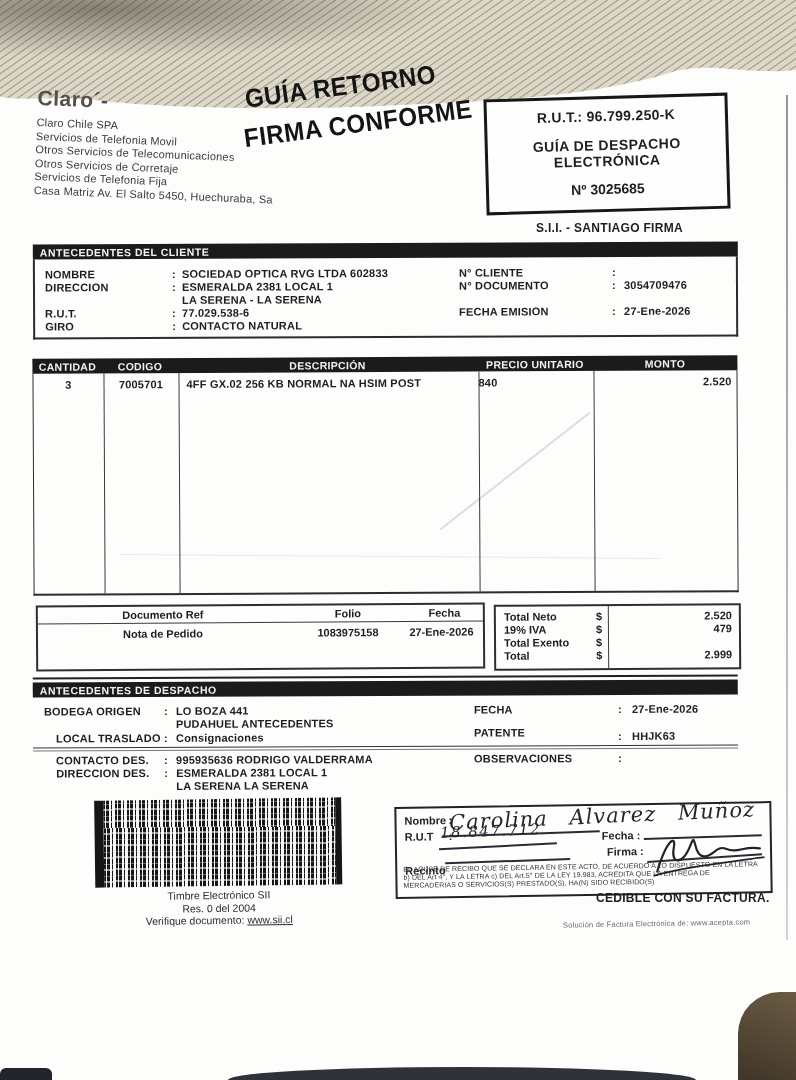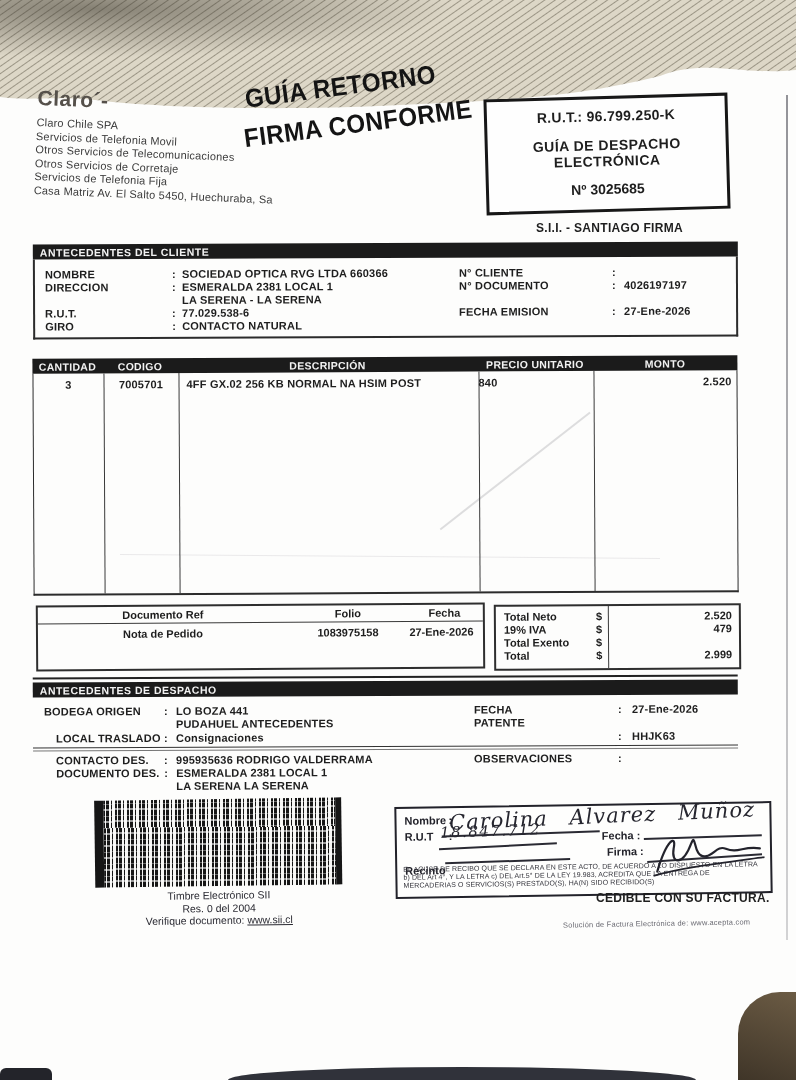--- a/index.html
+++ b/index.html
@@ -136,42 +136,42 @@
     <div class="t2">ELECTRÓNICA</div>
     <div class="num">Nº 3025685</div>
   </div>
   <div class="abs sii">S.I.I. - SANTIAGO FIRMA</div>
 
   <div class="abs client">
     <div class="secbar">ANTECEDENTES DEL CLIENTE</div>
     <div class="client-box">
       <span class="abs f11" style="left:10px;top:9px">NOMBRE</span>
       <span class="abs f11" style="left:137px;top:9px">:</span>
-      <span class="abs f11" style="left:147px;top:9px">SOCIEDAD OPTICA RVG LTDA 660366</span>
+      <span class="abs f11" style="left:147px;top:9px">SOCIEDAD OPTICA RVG LTDA 602833</span>
 
       <span class="abs f11" style="left:10px;top:22px">DIRECCION</span>
       <span class="abs f11" style="left:137px;top:22px">:</span>
       <span class="abs f11" style="left:147px;top:22px">ESMERALDA 2381 LOCAL 1</span>
       <span class="abs f11" style="left:147px;top:35px">LA SERENA -  LA SERENA</span>
 
       <span class="abs f11" style="left:10px;top:48px">R.U.T.</span>
       <span class="abs f11" style="left:137px;top:48px">:</span>
       <span class="abs f11" style="left:147px;top:48px">77.029.538-6</span>
 
       <span class="abs f11" style="left:10px;top:61px">GIRO</span>
       <span class="abs f11" style="left:137px;top:61px">:</span>
       <span class="abs f11" style="left:147px;top:61px">CONTACTO NATURAL</span>
 
       <span class="abs f11" style="left:424px;top:9px">N° CLIENTE</span>
       <span class="abs f11" style="left:577px;top:9px">:</span>
       <span class="abs f11" style="left:589px;top:9px"></span>
 
       <span class="abs f11" style="left:424px;top:22px">N° DOCUMENTO</span>
       <span class="abs f11" style="left:577px;top:22px">:</span>
-      <span class="abs f11" style="left:589px;top:22px">4026197197</span>
+      <span class="abs f11" style="left:589px;top:22px">3054709476</span>
 
       <span class="abs f11" style="left:424px;top:48px">FECHA EMISION</span>
       <span class="abs f11" style="left:577px;top:48px">:</span>
       <span class="abs f11" style="left:589px;top:48px">27-Ene-2026</span>
     </div>
   </div>
 
   <div class="abs items">
     <div class="items-head">
       <div class="ih0">CANTIDAD</div>
@@ -239,31 +239,31 @@
     <span class="abs f11" style="left:143px;top:41px">PUDAHUEL  ANTECEDENTES</span>
 
     <span class="abs f11" style="left:23px;top:55px">LOCAL TRASLADO</span>
     <span class="abs f11" style="left:131px;top:55px">:</span>
     <span class="abs f11" style="left:143px;top:55px">Consignaciones</span>
 
     <span class="abs f11" style="left:441px;top:28px">FECHA</span>
     <span class="abs f11" style="left:585px;top:28px">:</span>
     <span class="abs f11" style="left:599px;top:28px">27-Ene-2026</span>
 
-    <span class="abs f11" style="left:441px;top:41px">PATENTE</span>
+    <span class="abs f11" style="left:441px;top:51px">PATENTE</span>
     <span class="abs f11" style="left:585px;top:55px">:</span>
     <span class="abs f11" style="left:599px;top:55px">HHJK63</span>
 
     <div class="sepline"></div>
 
     <span class="abs f11" style="left:23px;top:77px">CONTACTO DES.</span>
     <span class="abs f11" style="left:131px;top:77px">:</span>
     <span class="abs f11" style="left:143px;top:77px">995935636 RODRIGO VALDERRAMA</span>
 
-    <span class="abs f11" style="left:23px;top:90px">DOCUMENTO DES.</span>
+    <span class="abs f11" style="left:23px;top:90px">DIRECCION DES.</span>
     <span class="abs f11" style="left:131px;top:90px">:</span>
     <span class="abs f11" style="left:143px;top:90px">ESMERALDA 2381 LOCAL 1</span>
     <span class="abs f11" style="left:143px;top:103px">LA SERENA  LA SERENA</span>
 
     <span class="abs f11" style="left:441px;top:77px">OBSERVACIONES</span>
     <span class="abs f11" style="left:585px;top:77px">:</span>
     <span class="abs f11" style="left:599px;top:77px"></span>
   </div>
 
   <div class="abs timbre">

